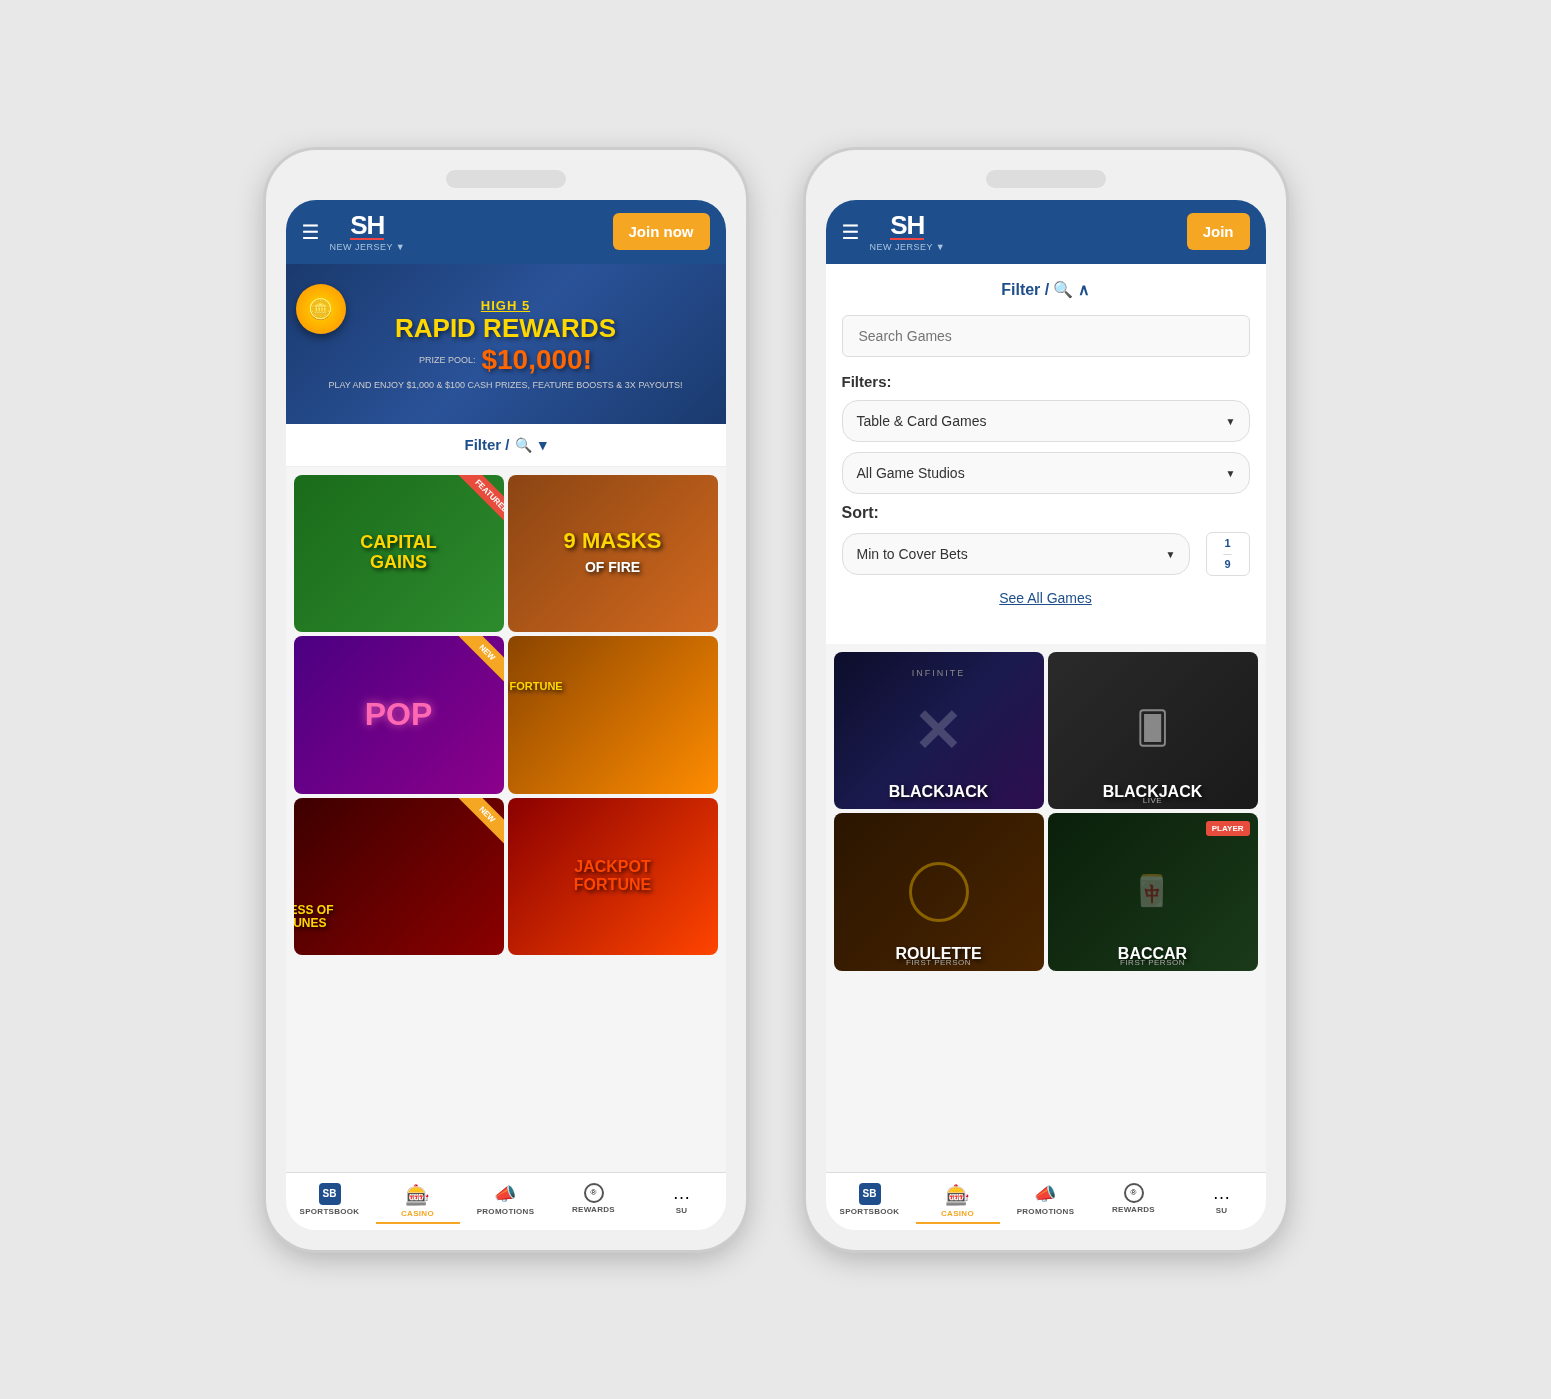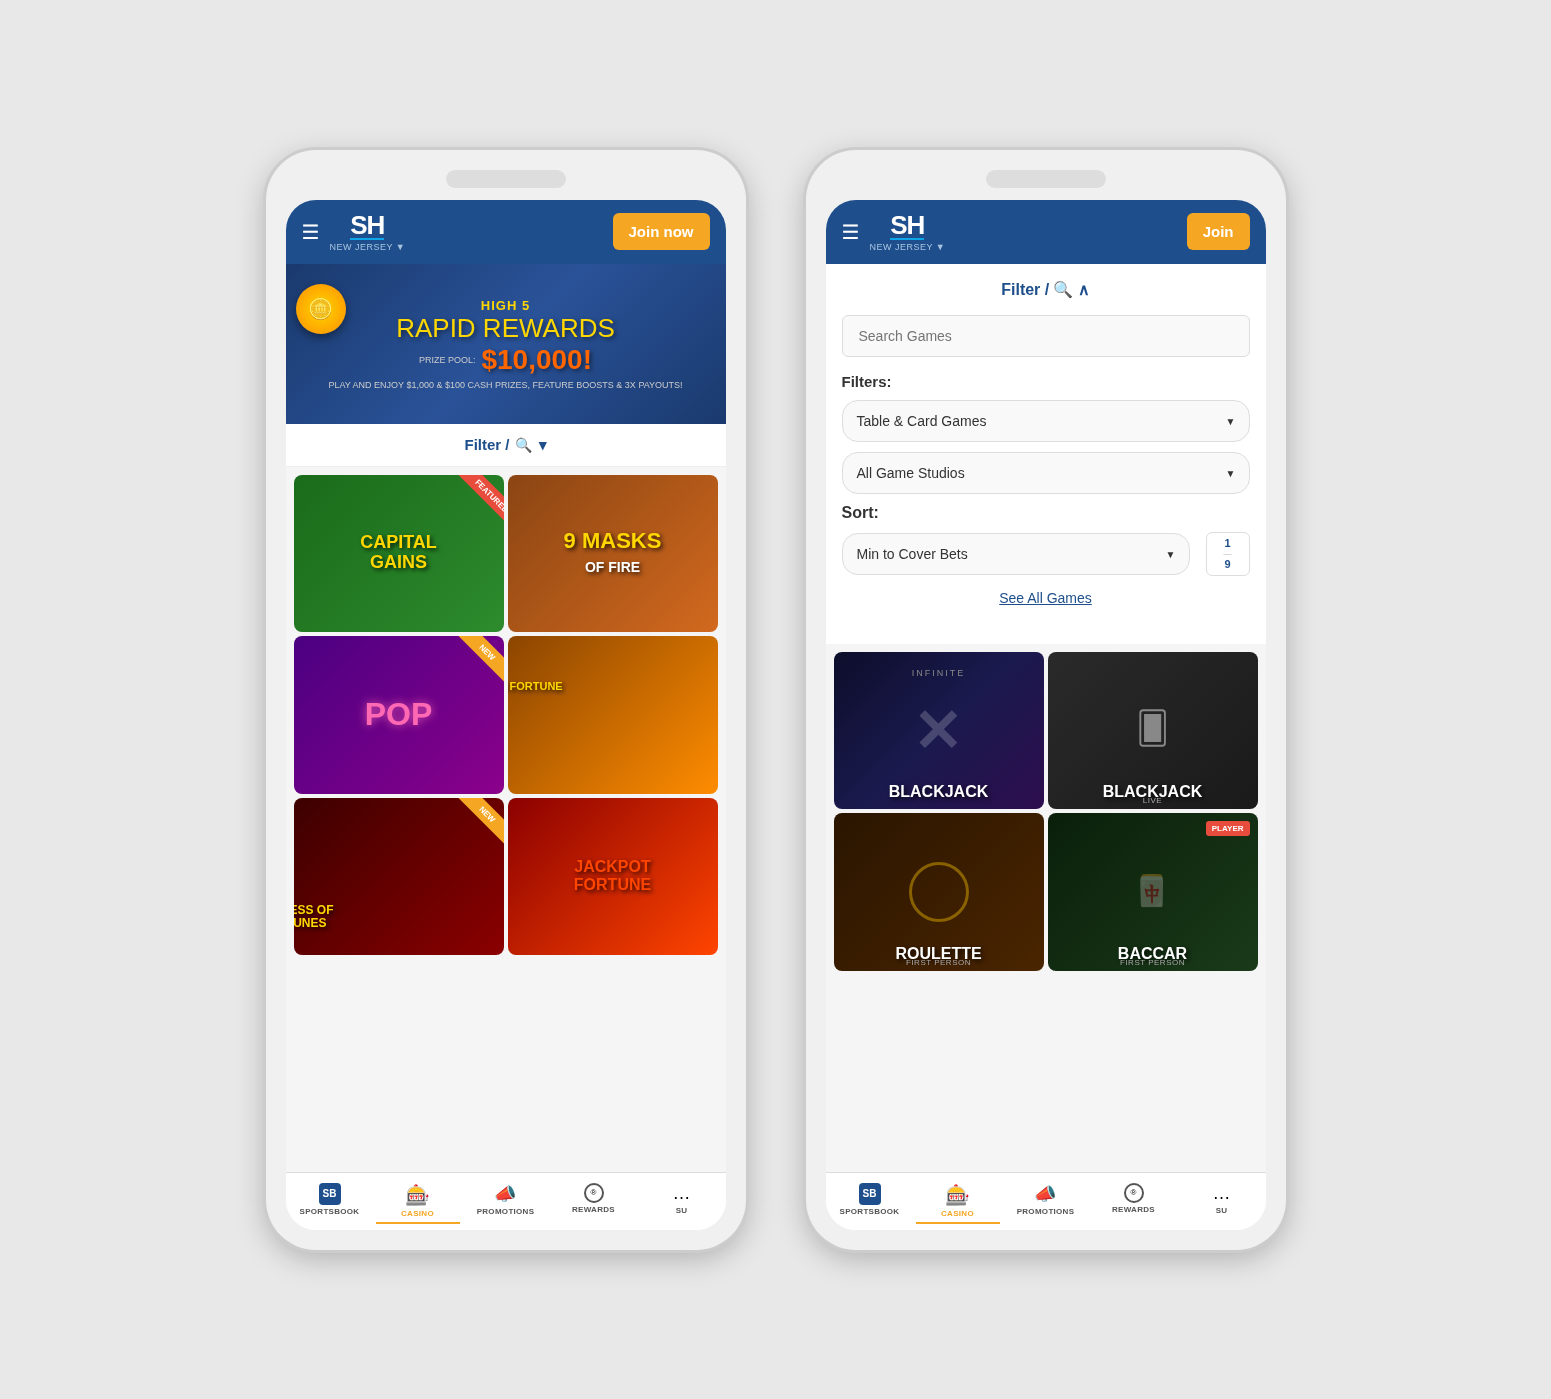--- a/index.html
+++ b/index.html
@@ -71,21 +71,21 @@
       flex-direction: column;
       align-items: center;
     }
 
     .logo-sh {
       color: white;
       font-size: 26px;
       font-weight: 900;
       letter-spacing: -1px;
       line-height: 1;
-      border-bottom: 2px solid #0ea5e9;
+      border-bottom: 2px solid #ef4444;
     }
 
     .logo-state {
       color: #a8c4e0;
       font-size: 9px;
       letter-spacing: 0.5px;
       margin-top: 2px;
     }
 
     .join-btn {
@@ -115,25 +115,26 @@
       text-align: center;
       color: white;
     }
 
     .banner-title {
       font-size: 13px;
       color: #ffd700;
       font-weight: bold;
       text-transform: uppercase;
       letter-spacing: 1px;
+      text-decoration: underline;
     }
 
     .banner-rapid {
       font-size: 26px;
-      font-weight: 400;
+      font-weight: 700;
       color: #ffd700;
       text-shadow: 2px 2px 4px rgba(0,0,0,0.5);
       text-transform: uppercase;
     }
 
     .banner-prize {
       font-size: 28px;
       font-weight: 900;
       color: #ff6600;
       text-shadow: 2px 2px 4px rgba(0,0,0,0.5);

